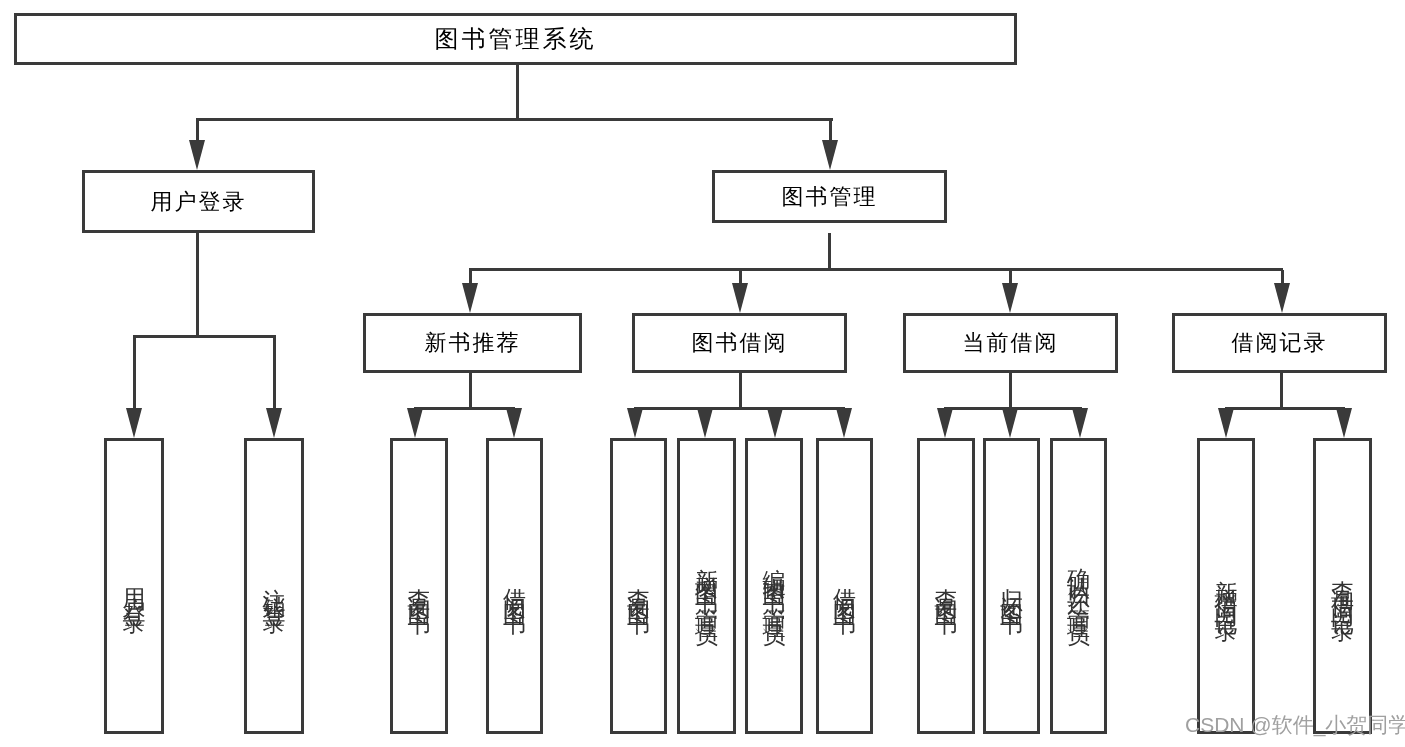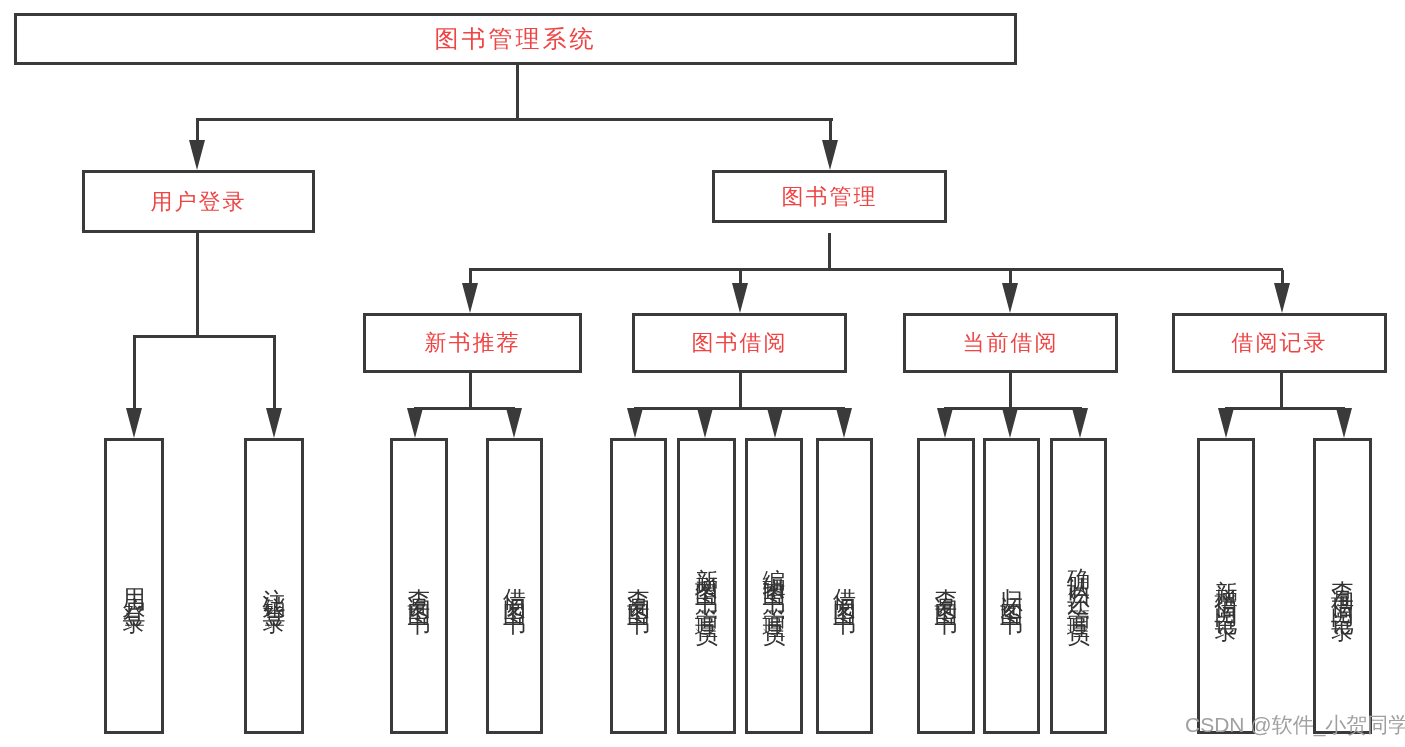--- a/index.html
+++ b/index.html
@@ -4,21 +4,21 @@
 <style>
   html,body { margin:0; padding:0; background:#ffffff; }
   .canvas {
     position:relative; width:1405px; height:747px; background:#ffffff;
     font-family:"Liberation Sans", sans-serif; color:#333333; overflow:hidden;
   }
   .box {
     position:absolute; box-sizing:border-box; background:#ffffff;
     border:3px solid #3a3a3a; display:flex; align-items:center; justify-content:center;
   }
-  .hlabel { font-size:22px; letter-spacing:2px; color:#ef4444; white-space:nowrap; }
+  .hlabel { font-size:22px; letter-spacing:2px; color:#000000; white-space:nowrap; }
   .root-label { font-size:24px; letter-spacing:3px; }
   .vlabel {
     writing-mode:vertical-rl; text-orientation:mixed;
     font-size:23px; letter-spacing:8px; color:#333333; line-height:1;
   }
   .line { position:absolute; background:#3a3a3a; }
   .arr {
     position:absolute; width:0; height:0;
     border-left:8px solid transparent; border-right:8px solid transparent;
     border-top:30px solid #3a3a3a;

